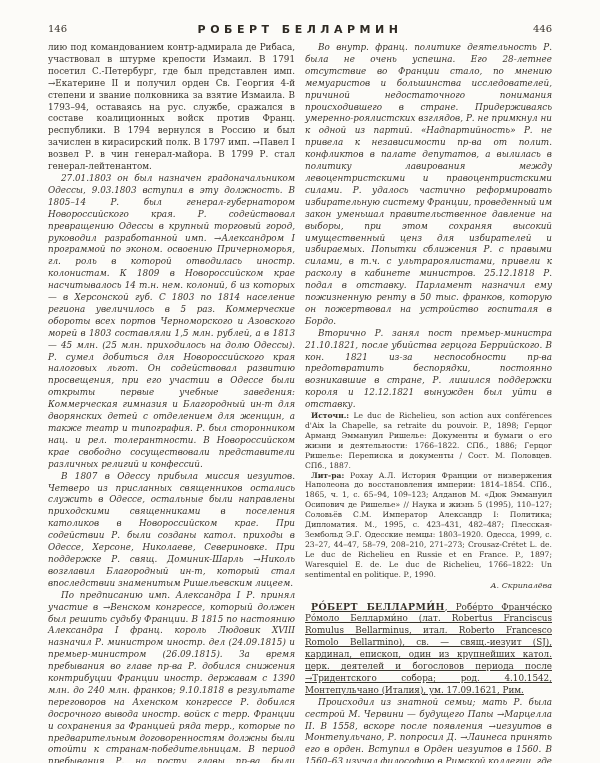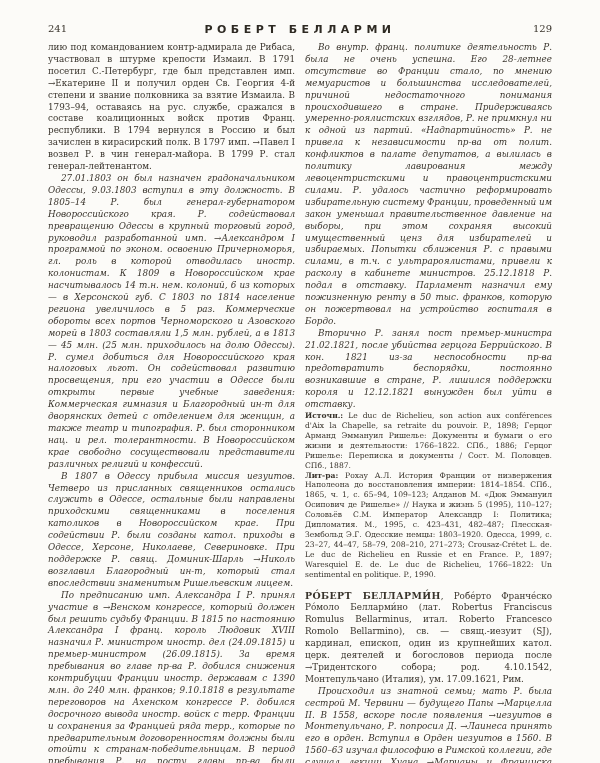--- a/index.html
+++ b/index.html
@@ -16,45 +16,46 @@
     position:absolute;left:40px;right:40px;top:0;text-align:center;
     font-family:"DejaVu Sans", sans-serif;font-weight:bold;
     font-size:11px;line-height:13px;letter-spacing:4.5px;color:#2e2a23;
   }
   .columns{position:absolute;top:42px;left:48px;width:504px;display:flex;gap:10px;}
   .column{width:247px;text-align:justify;font-size:8.8px;line-height:11.9px;}
   p.block{margin:0;padding:0;}
   p.indent{text-indent:13px;font-style:italic;}
   p.bibliography{font-size:7.6px;line-height:9.9px;}
   p.signature{text-align:right;font-style:italic;font-size:8px;line-height:10px;margin-top:1px;}
-  p.entry{margin-top:10px;}
+  p.entry{margin-top:10px;text-decoration:underline;}
   .seg{}
   .seg.italic{}
-  .seg.bold{font-weight:bold;}
+  .seg.bold{font-weight:bold;margin-left:6px;}
   p.entry .seg.bold{font-size:9.4px;letter-spacing:0.4px;}
 </style>
 </head>
 <body>
 
 <div class="page" style="--page-bg: #fcfbf8; --page-fg: #38332b;">
   <div class="header">
-    <span class="pagenum pagenum-left">241</span>
-    <div class="running-title">РОБЕРТ БЕЛЛАРМИ</div>
-    <span class="pagenum pagenum-right">129</span>
+    <span class="pagenum pagenum-left">146</span>
+    <div class="running-title">РОБЕРТ БЕЛЛАРМИН</div>
+    <span class="pagenum pagenum-right">446</span>
   </div>
 
   <div class="columns">
     <div class="column">
         <p class="block paragraph"><span class="seg normal">лию под командованием контр-адмирала де Рибаса, участвовал в штурме крепости Измаил. В 1791 посетил С.-Петербург, где был представлен имп. →Екатерине II и получил орден Св. Георгия 4-й степени и звание полковника за взятие Измаила. В 1793–94, оставаясь на рус. службе, сражался в составе коалиционных войск против Франц. республики. В 1794 вернулся в Россию и был зачислен в кирасирский полк. В 1797 имп. →Павел I возвел Р. в чин генерал-майора. В 1799 Р. стал генерал-лейтенантом.</span></p>
         <p class="block paragraph indent"><span class="seg normal">27.01.1803 он был назначен градоначальником Одессы, 9.03.1803 вступил в эту должность. В 1805–14 Р. был генерал-губернатором Новороссийского края. Р. содействовал превращению Одессы в крупный торговый город, руководил разработанной имп. →Александром I программой по эконом. освоению Причерноморья, гл. роль в которой отводилась иностр. колонистам. К 1809 в Новороссийском крае насчитывалось 14 т.н. нем. колоний, 6 из которых — в Херсонской губ. С 1803 по 1814 население региона увеличилось в 5 раз. Коммерческие обороты всех портов Черноморского и Азовского морей в 1803 составляли 1,5 млн. рублей, а в 1813 — 45 млн. (25 млн. приходилось на долю Одессы). Р. сумел добиться для Новороссийского края налоговых льгот. Он содействовал развитию просвещения, при его участии в Одессе были открыты первые учебные заведения: Коммерческая гимназия и Благородный ин-т для дворянских детей с отделением для женщин, а также театр и типография. Р. был сторонником нац. и рел. толерантности. В Новороссийском крае свободно сосуществовали представители различных религий и конфессий.</span></p>
         <p class="block paragraph indent"><span class="seg normal">В 1807 в Одессу прибыла миссия иезуитов. Четверо из присланных священников остались служить в Одессе, остальные были направлены приходскими священниками в поселения католиков в Новороссийском крае. При содействии Р. были созданы катол. приходы в Одессе, Херсоне, Николаеве, Севериновке. При поддержке Р. свящ. Доминик-Шарль →Николь возглавил Благородный ин-т, который стал впоследствии знаменитым Ришельевским лицеем.</span></p>
         <p class="block paragraph indent"><span class="seg normal">По предписанию имп. Александра I Р. принял участие в →Венском конгрессе, который должен был решить судьбу Франции. В 1815 по настоянию Александра I франц. король Людовик XVIII назначил Р. министром иностр. дел (24.09.1815) и премьер-министром (26.09.1815). За время пребывания во главе пр-ва Р. добился снижения контрибуции Франции иностр. державам с 1390 млн. до 240 млн. франков; 9.10.1818 в результате переговоров на Ахенском конгрессе Р. добился досрочного вывода иностр. войск с терр. Франции и сохранения за Францией ряда терр., которые по предварительным договоренностям должны были отойти к странам-победительницам. В период пребывания Р. на посту главы пр-ва были предприняты попытки заключения договора со Св. Престолом, практически восстанавливавшего </span></p>
       </div>
     <div class="column">
         <p class="block paragraph indent"><span class="seg normal">Во внутр. франц. политике деятельность Р. была не очень успешна. Его 28-летнее отсутствие во Франции стало, по мнению мемуаристов и большинства исследователей, причиной недостаточного понимания происходившего в стране. Придерживаясь умеренно-роялистских взглядов, Р. не примкнул ни к одной из партий. «Надпартийность» Р. не привела к независимости пр-ва от полит. конфликтов в палате депутатов, а вылилась в политику лавирования между левоцентристскими и правоцентристскими силами. Р. удалось частично реформировать избирательную систему Франции, проведенный им закон уменьшал правительственное давление на выборы, при этом сохраняя высокий имущественный ценз для избирателей и избираемых. Попытки сближения Р. с правыми силами, в т.ч. с ультрароялистами, привели к расколу в кабинете министров. 25.12.1818 Р. подал в отставку. Парламент назначил ему пожизненную ренту в 50 тыс. франков, которую он пожертвовал на устройство госпиталя в Бордо.</span></p>
-        <p class="block paragraph indent"><span class="seg normal">Вторично Р. занял пост премьер-министра 21.02.1821, после убийства герцога Беррийского. В кон. 1821 из-за неспособности пр-ва предотвратить беспорядки, постоянно возникавшие в стране, Р. лишился поддержки короля и 12.12.1821 вынужден был уйти в отставку.</span></p>
+        <p class="block paragraph indent"><span class="seg normal">Вторично Р. занял пост премьер-министра 21.10.1821, после убийства герцога Беррийского. В кон. 1821 из-за неспособности пр-ва предотвратить беспорядки, постоянно возникавшие в стране, Р. лишился поддержки короля и 12.12.1821 вынужден был уйти в отставку.</span></p>
         <p class="block bibliography"><span class="seg bold">Источн.:</span><span class="seg italic"> Le duc de Richelieu, son action aux conférences d'Aix la Chapelle, sa retraite du pouvoir.</span><span class="seg normal"> P., 1898; </span><span class="seg italic">Герцог Арманд Эммануил Ришелье: Документы и бумаги о его жизни и деятельности: 1766–1822.</span><span class="seg normal"> СПб., 1886; </span><span class="seg italic">Герцог Ришелье: Переписка и документы</span><span class="seg normal"> / Сост. М. Половцев. СПб., 1887.</span></p>
         <p class="block bibliography"><span class="seg bold">Лит-ра:</span><span class="seg normal"> Рохау А.Л. </span><span class="seg italic">История Франции от низвержения Наполеона до восстановления империи: 1814–1854.</span><span class="seg normal"> СПб., 1865, ч. 1, с. 65–94, 109–123; Алданов М. </span><span class="seg italic">«Дюк Эммануил Осипович де Ришелье» // Наука и жизнь</span><span class="seg normal"> 5 (1995), 110–127; Соловьёв С.М. </span><span class="seg italic">Император Александр I: Политика; Дипломатия.</span><span class="seg normal"> М., 1995, с. 423–431, 482–487; Плесская-Зембольд Э.Г. </span><span class="seg italic">Одесские немцы: 1803–1920.</span><span class="seg normal"> Одесса, 1999, с. 23–27, 44–47, 58–79, 208–210, 271–273; Crousaz-Crétet L. de. </span><span class="seg italic">Le duc de Richelieu en Russie et en France.</span><span class="seg normal"> P., 1897; Waresquiel E. de. </span><span class="seg italic">Le duc de Richelieu, 1766–1822: Un sentimental en politique.</span><span class="seg normal"> P., 1990.</span></p>
+        <p class="block signature"><span class="seg italic">А. Скрипалёва</span></p>
         <p class="block entry"><span class="seg bold">РО́БЕРТ БЕЛЛАРМИ́Н</span><span class="seg normal">, Робе́рто Франче́ско Ро́моло Белларми́но (лат. Robertus Franciscus Romulus Bellarminus, итал. Roberto Francesco Romolo Bellarmino), св. — свящ.-иезуит (SJ), кардинал, епископ, один из крупнейших катол. церк. деятелей и богословов периода после →Тридентского собора; род. 4.10.1542, Монтепульчано (Италия), ум. 17.09.1621, Рим.</span></p>
         <p class="block paragraph indent"><span class="seg normal">Происходил из знатной семьи; мать Р. была сестрой М. Червини — будущего Папы →Марцелла II. В 1558, вскоре после появления →иезуитов в Монтепульчано, Р. попросил Д. →Лаинеса принять его в орден. Вступил в Орден иезуитов в 1560. В 1560–63 изучал философию в Римской коллегии, где слушал лекции Хуана →Марианы и Франциска Толедского. В 1563–64 преподавал риторику во Флоренции, в 1564–67 — в Мондови. В 1567–69 изучал богословие в →Падуанском ун-те, а с 1569 — в →Лувенском ун-те.</span></p>
       </div>
   </div>
 </div>
 
 </body></html>

